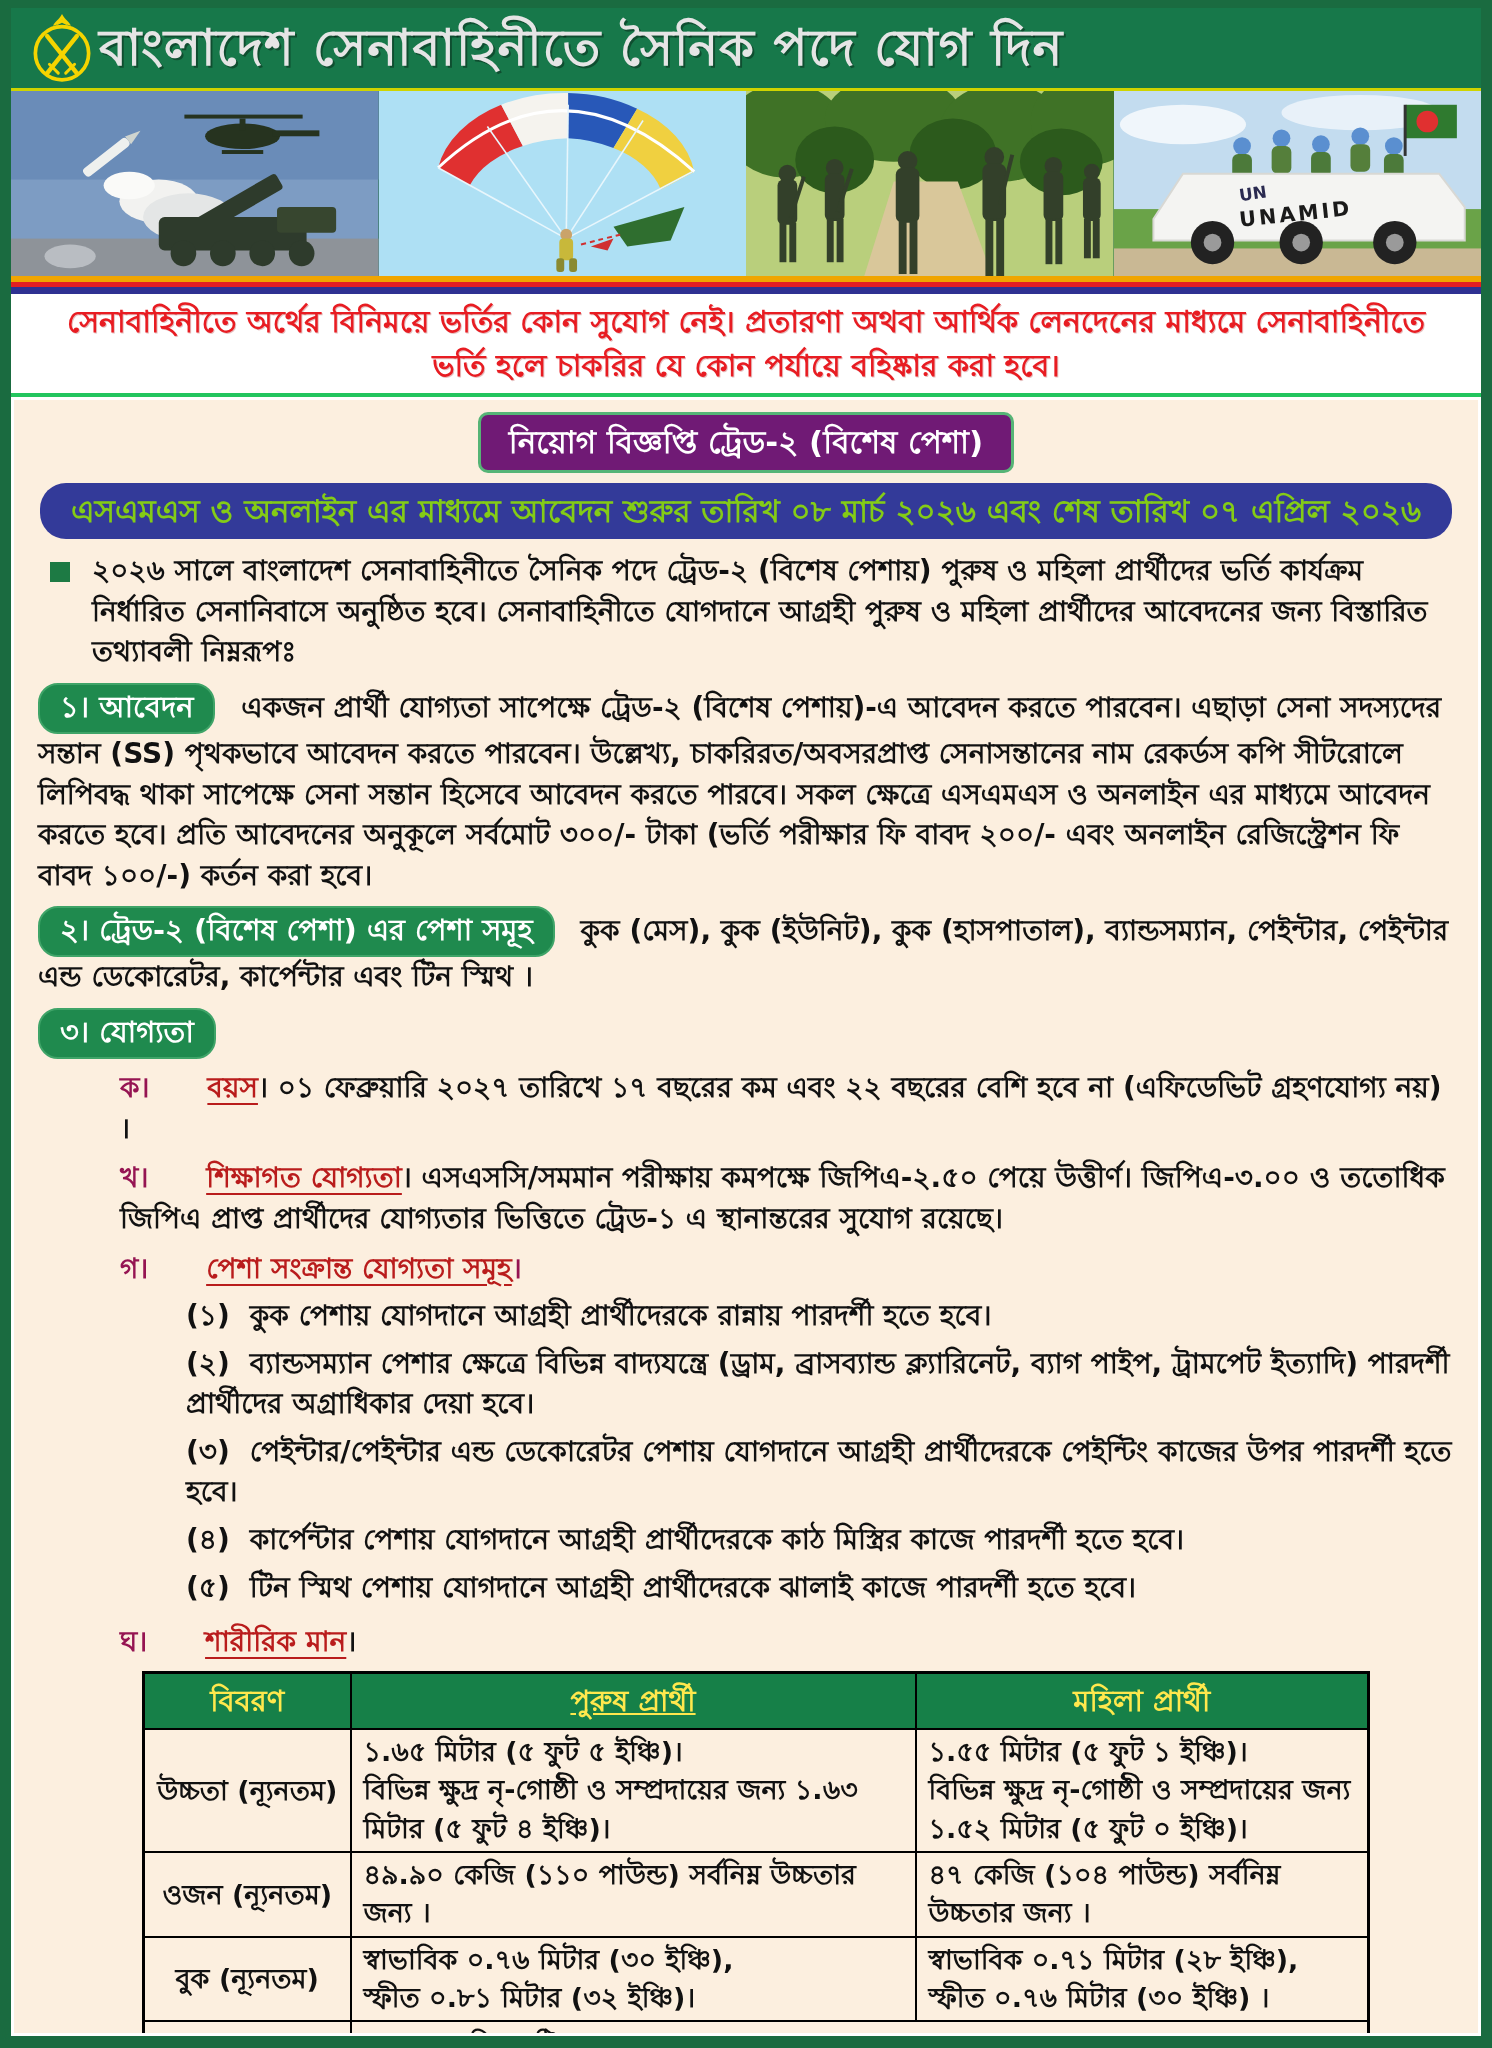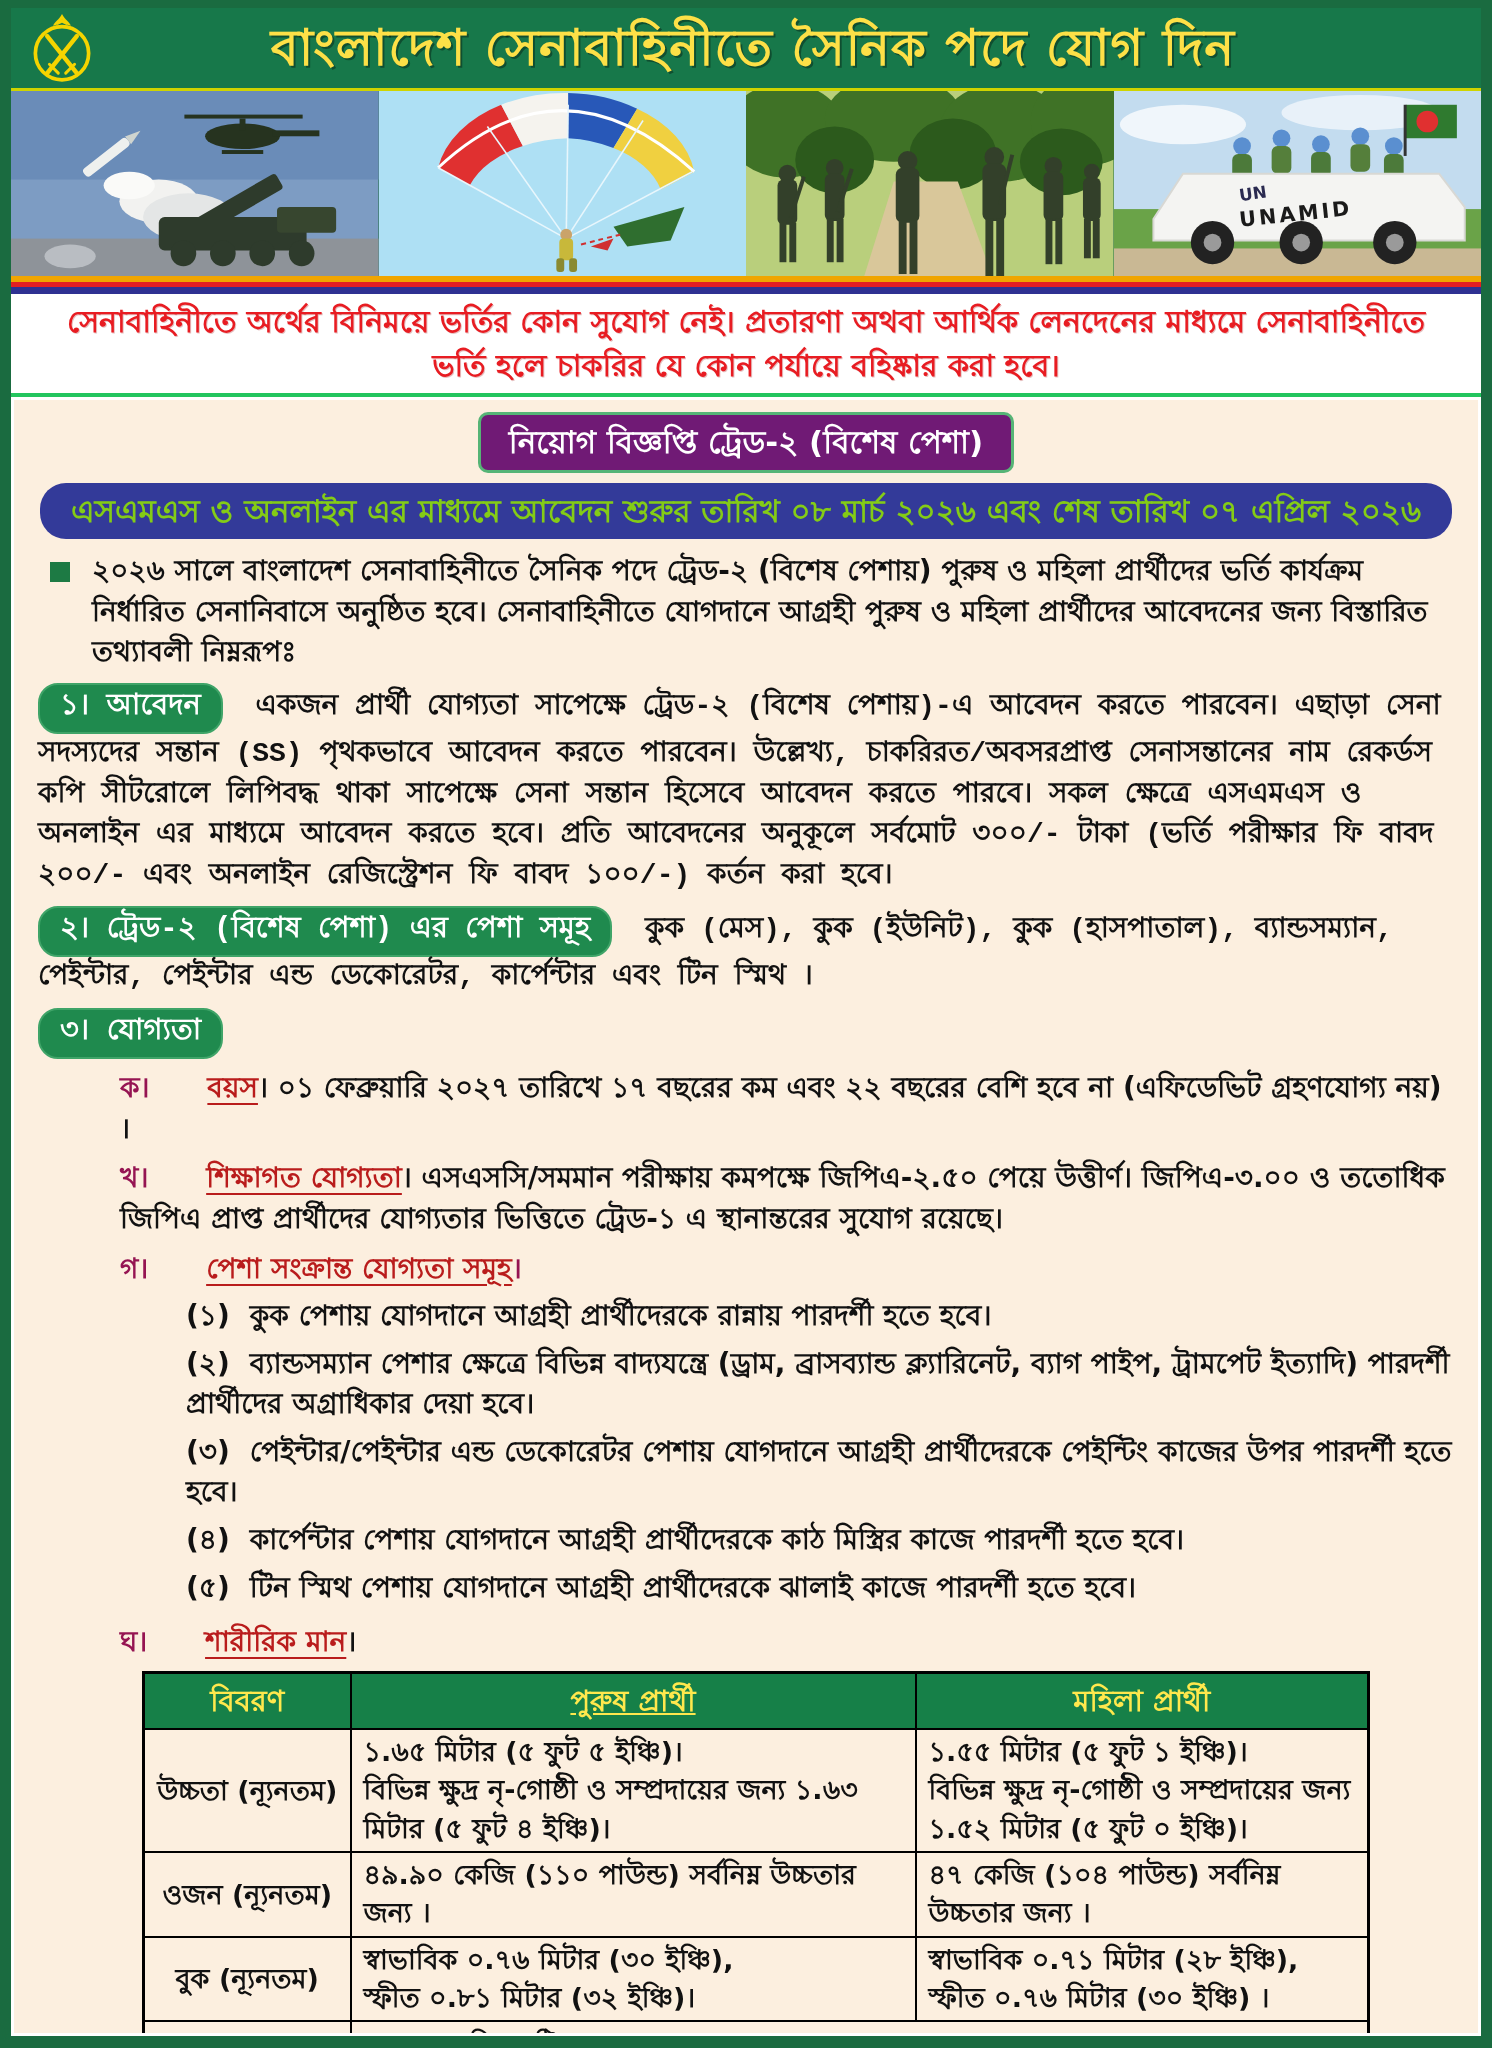--- a/index.html
+++ b/index.html
@@ -15,22 +15,22 @@
   }
 
   
   .hdr{
     height:80px; background:#17784a;
     display:flex; align-items:center;
     padding:0 14px; flex:0 0 auto;
   }
   .crest{ width:74px; height:74px; flex:0 0 auto; }
   .hdr-title{
-    flex:1; text-align:center;
-    color:#fde047; font-weight:bold; font-size:50px;
+    flex:1; text-align:left;
+    color:#e5e5e5; font-weight:bold; font-size:50px;
     letter-spacing:1px; line-height:1.1;
     text-shadow:2px 2px 0 rgba(0,0,0,.35);
     padding-right:60px;
   }
 
   
   .photos{
     height:188px; display:flex; flex:0 0 auto;
     border-top:3px solid #cfd400;
   }
@@ -87,21 +87,21 @@
   }
   .intro .txt{ flex:1; }
 
   .sec{ margin:8px 0 0 0; }
   .badge-pill{
     display:inline-block; background:#1f8a4e; color:#fff;
     border-radius:20px; padding:1px 20px 4px 20px;
     font-size:29px; margin-right:16px;
     border:2px solid #3fa468;
   }
-  .sec-gap{ margin-top:10px;font-family:Liberation Mono, monospace; }
+  .sec-gap{ margin-top:10px; }
 
   .qual{ padding-left:82px; margin-top:9px; }
   .qlabel{ color:#951452; margin-right:14px; }
   .qhead{
     color:#b91c1c; text-decoration:underline;
     text-underline-offset:6px; text-decoration-thickness:2px;margin-left:34px;
   }
   .num-item{ padding-left:148px; margin-top:7px; }
   .num-item .num{ margin-right:20px; }
 

